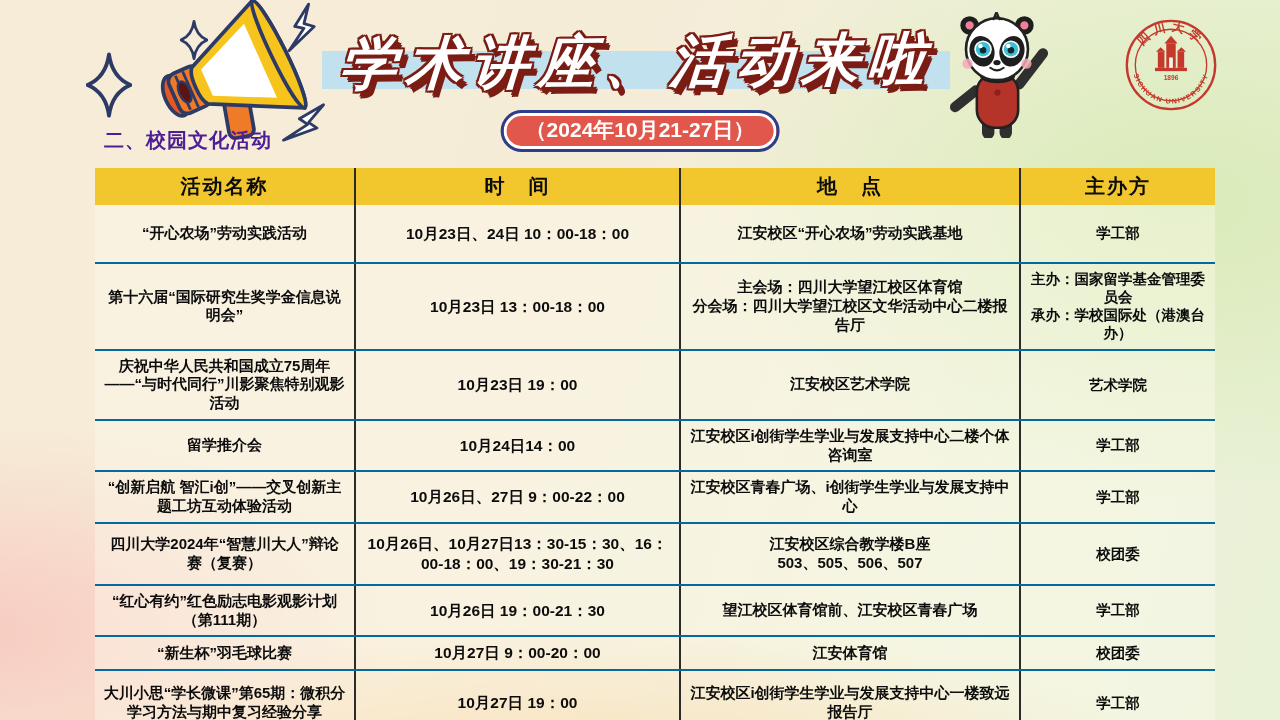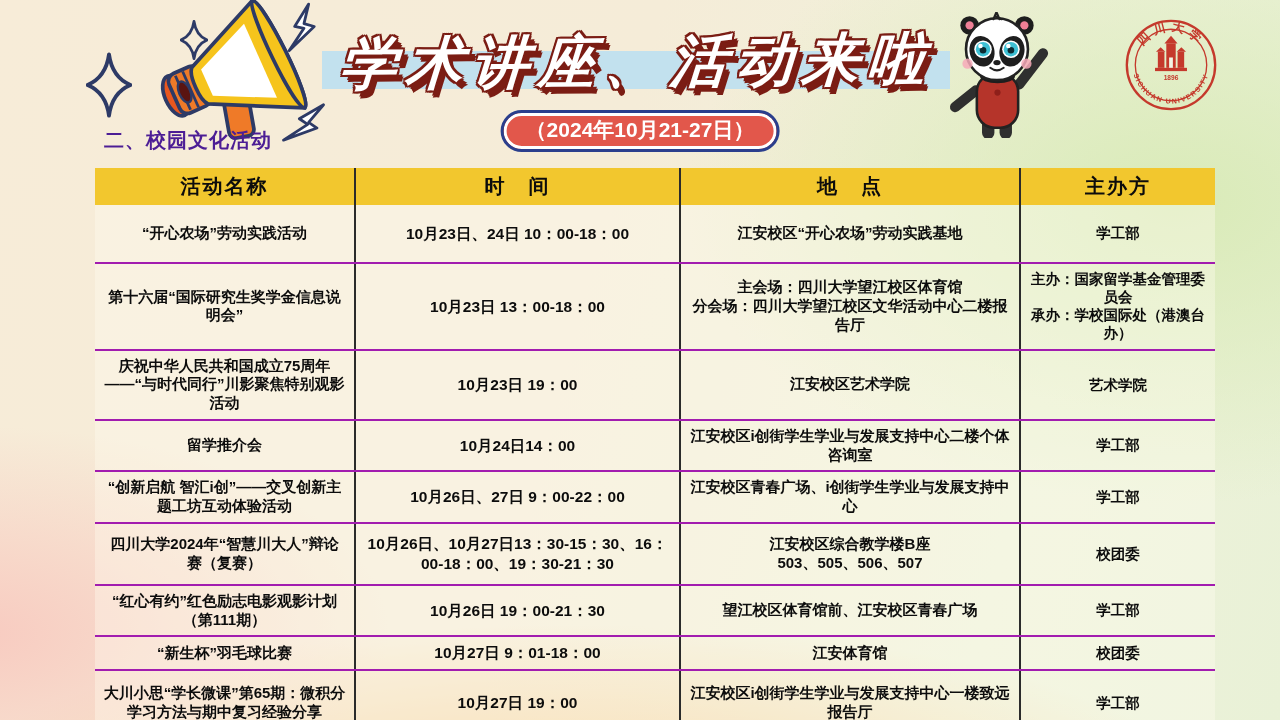--- a/index.html
+++ b/index.html
@@ -43,21 +43,21 @@
   .sched-table-wrap { left:95px; top:168px; width:1120px; }
   table { border-collapse:collapse; width:1120px; table-layout:fixed; }
   th, td {
     border-left:2px solid #2b2b2b; border-right:2px solid #2b2b2b;
     text-align:center; vertical-align:middle; color:#0c0c0c;
     font-weight:bold; padding:6px 8px; line-height:1.25;
     white-space:pre-line; overflow:hidden;
   }
   tr > *:first-child { border-left:none; }
   tr > *:last-child { border-right:none; }
-  td { border-top:2px solid #2b2b2b; border-bottom:2px solid #a21caf; background:rgba(255,252,238,0.38); }
+  td { border-top:2px solid #2b2b2b; border-bottom:2px solid #0369a1; background:rgba(255,252,238,0.38); }
   tbody tr:first-child > td { border-top:none; }
   tbody tr:last-child > td { border-bottom:none; }
   th { background:#f2c72e; height:30px; font-size:20px; border-top:none; border-bottom:none; letter-spacing:2px; }
   td.c-name  { font-size:15px; }
   td.c-time  { font-size:15.5px; }
   td.c-place { font-size:15px; }
   td.c-org   { font-size:14.5px; }
 </style>
 </head>
 <body>
@@ -204,21 +204,21 @@
     <td class="c-org">校团委</td>
   </tr>
         <tr style="height: 42px;">
     <td class="c-name">“红心有约”红色励志电影观影计划（第111期）</td>
     <td class="c-time">10月26日 19：00-21：30</td>
     <td class="c-place">望江校区体育馆前、江安校区青春广场</td>
     <td class="c-org">学工部</td>
   </tr>
         <tr style="height: 16px;">
     <td class="c-name">“新生杯”羽毛球比赛</td>
-    <td class="c-time">10月27日 9：01-18：00</td>
+    <td class="c-time">10月27日 9：00-20：00</td>
     <td class="c-place">江安体育馆</td>
     <td class="c-org">校团委</td>
   </tr>
         <tr style="height: 66px;">
     <td class="c-name">大川小思“学长微课”第65期：微积分学习方法与期中复习经验分享</td>
     <td class="c-time">10月27日 19：00</td>
     <td class="c-place">江安校区i创街学生学业与发展支持中心一楼致远报告厅</td>
     <td class="c-org">学工部</td>
   </tr>
       </tbody>

